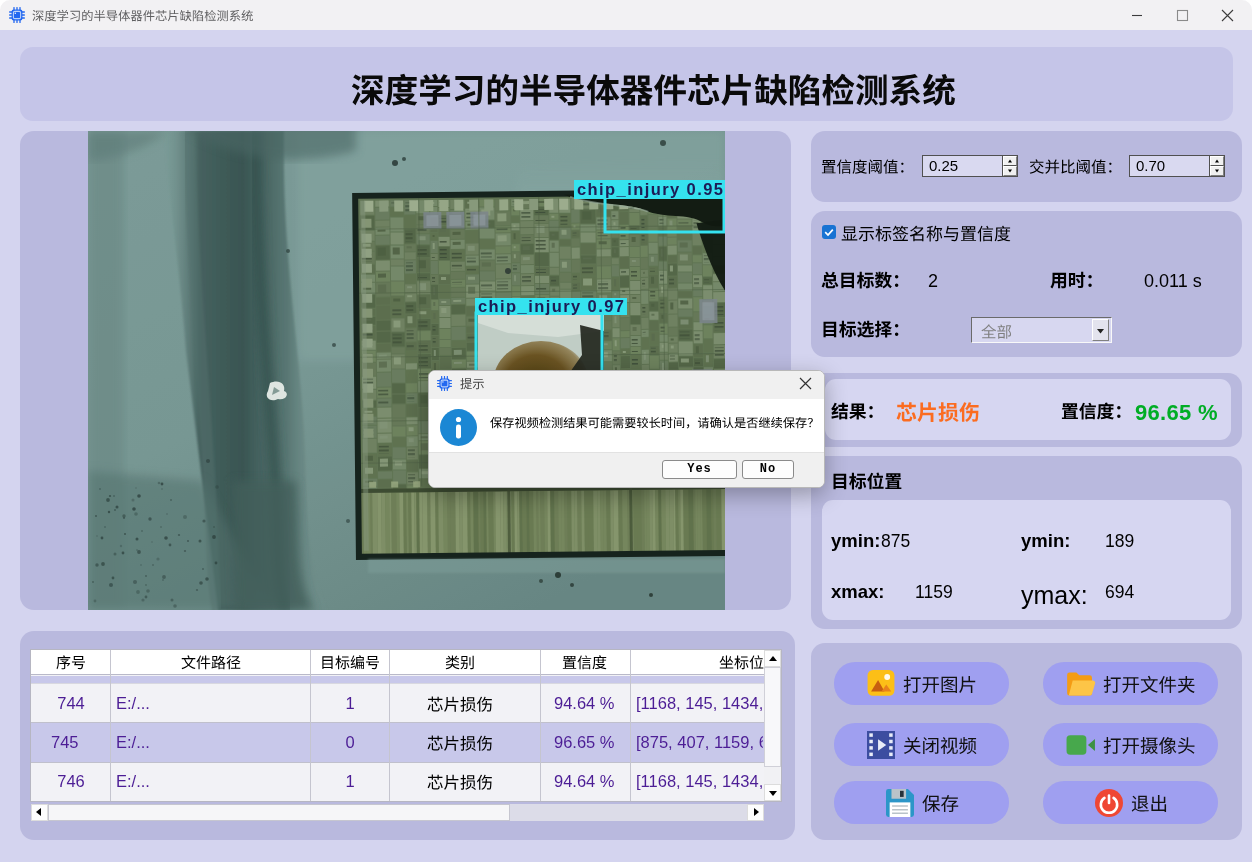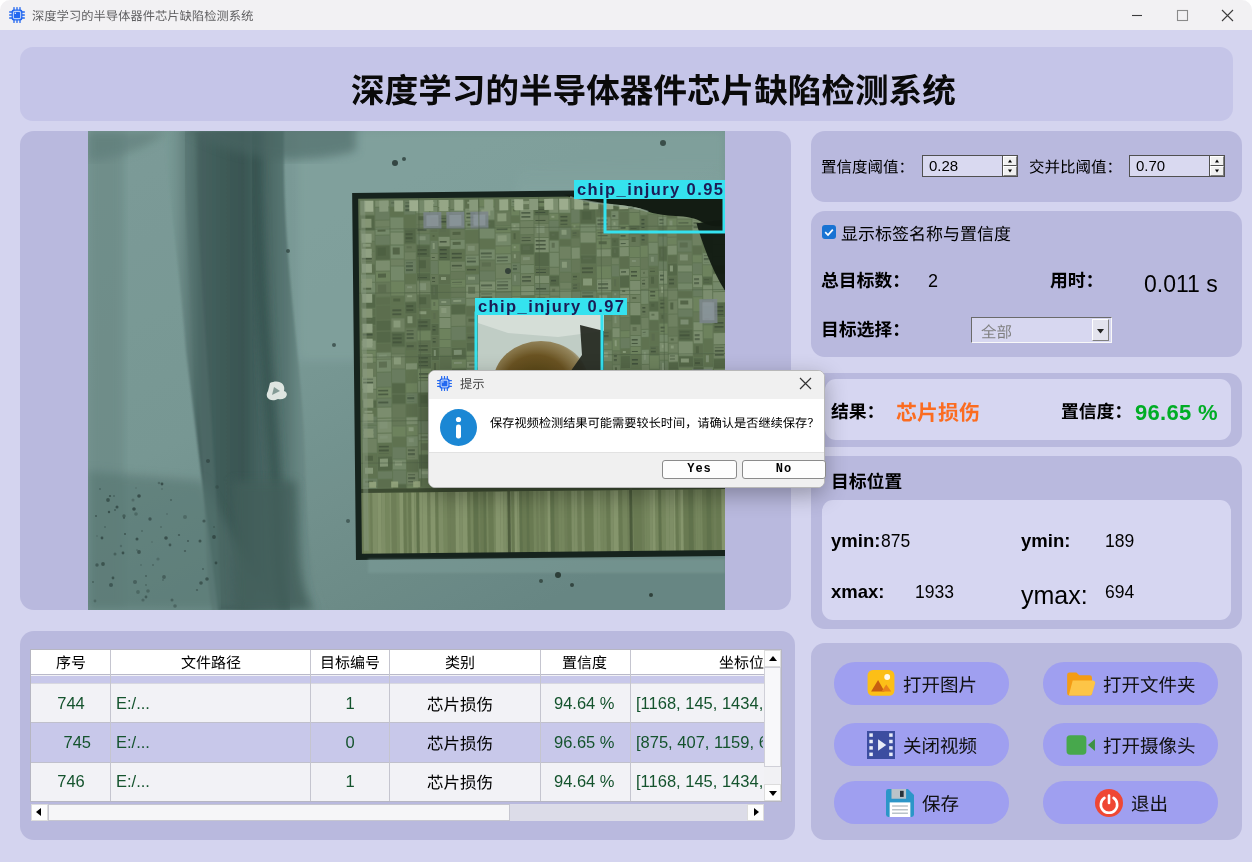--- a/index.html
+++ b/index.html
@@ -12,21 +12,21 @@
 .spin{position:absolute;width:96px;height:22px;background:#d9d9f0;border:1px solid #505050;display:flex}
 .sv{flex:1;font-size:15px;line-height:20px;padding-left:6px;color:#000}
 .sb{width:15px;display:flex;flex-direction:column;border-left:1px solid #505050}
 .sbu,.sbd{flex:1;background:#f0f0f0;border:1px solid #fff;border-right-color:#808080;border-bottom-color:#808080;position:relative}
 .sbu{border-bottom:1px solid #505050}
 .up,.dn{position:absolute;left:50%;top:50%;transform:translate(-50%,-50%);width:0;height:0;border-left:2.5px solid transparent;border-right:2.5px solid transparent}
 .up{border-bottom:3.5px solid #000}
 .dn{border-top:3.5px solid #000}
 .btn{position:absolute;width:175px;height:43px;background:#9f9ff0;border-radius:21px;display:flex;align-items:center;justify-content:center}
 .bic{width:30px;height:28px;margin-right:7px;flex:none}
-.cell{position:absolute;font-size:16.5px;color:#14532d}
+.cell{position:absolute;font-size:16.5px;color:#4c1d95}
 #dlg{position:absolute;left:428px;top:370px;width:397px;height:118px;background:#fff;border:1px solid #b8b8b8;border-radius:7px;box-shadow:0 7px 22px rgba(0,0,0,0.3);overflow:hidden}
 .dbtn{position:absolute;top:460px;width:75px;height:19px;background:#fdfdfd;border:1px solid #8a8a8a;border-radius:3px;
  font-family:"Liberation Mono",monospace;font-weight:bold;font-size:12px;letter-spacing:1px;text-align:center;line-height:17px;color:#000;z-index:5}
 </style></head><body>
 <div id="titlebar"></div>
 <svg class="abs" style="left:0;top:0" width="10" height="10">
     <path d="M0,0 H10 A10,10 0 0 0 0,10 Z" fill="#fff"></path>
   </svg>
 <svg class="abs" style="left:1242px;top:0" width="10" height="10">
     <path d="M0,0 H10 V10 A10,10 0 0 0 0,0 Z" fill="#fff"></path>
@@ -1676,21 +1676,21 @@
     <g transform="translate(0,15.5) scale(0.0155,-0.0155)" fill="#000">
       <use href="#R7F6E" x="0"></use>
       <use href="#R4FE1" x="1000"></use>
       <use href="#R5EA6" x="2000"></use>
       <use href="#R9608" x="3000"></use>
       <use href="#R503C" x="4000"></use>
       <use href="#RFF1A" x="5000"></use>
     </g>
   </svg>
 <div class="spin" style="left:922px;top:155px">
-    <div class="sv">0.28</div>
+    <div class="sv">0.25</div>
     <div class="sb">
       <div class="sbu">
         <span class="up"></span>
       </div>
       <div class="sbd">
         <span class="dn"></span>
       </div>
     </div>
   </div>
 <svg class="t" style="left:1029px;top:157px" width="1" height="1">
@@ -1743,21 +1743,21 @@
     </g>
   </svg>
 <div class="abs" style="left:928px;top:271px;font-size:18px">2</div>
 <svg class="t" style="left:1050px;top:269.2px" width="1" height="1">
     <g transform="translate(0,17.8) scale(0.0178,-0.0178)" fill="#000">
       <use href="#B7528" x="0"></use>
       <use href="#B65F6" x="1000"></use>
       <use href="#BFF1A" x="2000"></use>
     </g>
   </svg>
-<div class="abs" style="left:1144px;top:271px;font-size:23px">0.011 s</div>
+<div class="abs" style="left:1144px;top:271px;font-size:18px">0.011 s</div>
 <svg class="t" style="left:821px;top:318.2px" width="1" height="1">
     <g transform="translate(0,17.8) scale(0.0178,-0.0178)" fill="#000">
       <use href="#B76EE" x="0"></use>
       <use href="#B6807" x="1000"></use>
       <use href="#B9009" x="2000"></use>
       <use href="#B62E9" x="3000"></use>
       <use href="#BFF1A" x="4000"></use>
     </g>
   </svg>
 <div class="abs" style="left:971px;top:317px;width:141px;height:26px;background:#d7d7f0;border:1px solid #888;border-top-color:#6a6a6a;border-left-color:#6a6a6a;border-bottom-color:#f8f8f8;border-right-color:#f8f8f8"></div>
@@ -1805,21 +1805,21 @@
       <use href="#B4F4D" x="2000"></use>
       <use href="#B7F6E" x="3000"></use>
     </g>
   </svg>
 <div class="ibox" style="left:822px;top:500px;width:409px;height:120px"></div>
 <div class="abs" style="left:831px;top:530px;font-size:18.5px;font-weight:bold">ymin:</div>
 <div class="abs" style="left:881px;top:531px;font-size:17.5px">875</div>
 <div class="abs" style="left:1021px;top:530px;font-size:18.5px;font-weight:bold">ymin:</div>
 <div class="abs" style="left:1105px;top:531px;font-size:17.5px">189</div>
 <div class="abs" style="left:831px;top:581px;font-size:18.5px;font-weight:bold">xmax:</div>
-<div class="abs" style="left:915px;top:582px;font-size:17.5px">1933</div>
+<div class="abs" style="left:915px;top:582px;font-size:17.5px">1159</div>
 <div class="abs" style="left:1021px;top:581px;font-size:25px;font-weight:normal">ymax:</div>
 <div class="abs" style="left:1105px;top:582px;font-size:17.5px">694</div>
 <div class="panel" style="left:811px;top:643px;width:431px;height:197px"></div>
 <div class="btn" style="left:834px;top:662px"></div>
 <div class="abs" style="left:866px;top:670px;width:30px;height:28px"><svg class="bic" viewBox="0 0 24 24">
       <rect x="0.5" y="0" width="23" height="22" rx="4.5" fill="#fcbf17"></rect>
       <path d="M3.5,18.5 L9.5,8.5 L15,18.5 Z" fill="#c75f10"></path>
       <path d="M12.5,18.5 L16.5,12.5 L20.8,18.5 Z" fill="#e8821c"></path>
       <circle cx="17.3" cy="6" r="2.5" fill="#fffbef"></circle>
     </svg></div>
@@ -1978,21 +1978,21 @@
 <svg class="t" style="left:427px;top:693.5px" width="1" height="1">
     <g transform="translate(0,16.5) scale(0.0165,-0.0165)" fill="#000">
       <use href="#R82AF" x="0"></use>
       <use href="#R7247" x="1000"></use>
       <use href="#R635F" x="2000"></use>
       <use href="#R4F24" x="3000"></use>
     </g>
   </svg>
 <div class="cell" style="left:554px;top:694px">94.64 %</div>
 <div class="cell" style="left:636px;top:694px;width:127px;overflow:hidden;white-space:nowrap">[1168, 145, 1434, 2</div>
-<div class="cell" style="left:51px;top:733px;width:40px;text-align:right">745</div>
+<div class="cell" style="left:51px;top:733px;width:40px;text-align:left">745</div>
 <div class="cell" style="left:116px;top:733px">E:/...</div>
 <div class="cell" style="left:330px;top:733px;width:40px;text-align:center">0</div>
 <svg class="t" style="left:427px;top:732.5px" width="1" height="1">
     <g transform="translate(0,16.5) scale(0.0165,-0.0165)" fill="#000">
       <use href="#R82AF" x="0"></use>
       <use href="#R7247" x="1000"></use>
       <use href="#R635F" x="2000"></use>
       <use href="#R4F24" x="3000"></use>
     </g>
   </svg>
@@ -2084,21 +2084,21 @@
       <use href="#R662F" x="20000"></use>
       <use href="#R5426" x="21000"></use>
       <use href="#R7EE7" x="22000"></use>
       <use href="#R7EED" x="23000"></use>
       <use href="#R4FDD" x="24000"></use>
       <use href="#R5B58" x="25000"></use>
       <use href="#RFF1F" x="26000"></use>
     </g>
   </svg>
 <div class="dbtn" style="left:662px">Yes</div>
-<div class="dbtn" style="left:742px;width:84px">No</div>
+<div class="dbtn" style="left:742px;width:52px">No</div>
 <svg width="0" height="0" style="position:absolute">
     <defs>
       <path id="R4E0E" d="M57 238V166H681V238ZM261 818C236 680 195 491 164 380L227 379H243H807C784 150 758 45 721 15C708 4 694 3 669 3C640 3 562 4 484 11C499 -10 510 -41 512 -64C583 -68 655 -70 691 -68C734 -65 760 -59 786 -33C832 11 859 127 888 413C890 424 891 450 891 450H261C273 504 287 567 300 630H876V702H315L336 810Z"></path>
       <path id="R4E60" d="M231 563C321 501 439 410 496 354L549 411C489 466 370 553 282 612ZM103 134 130 59C284 112 511 190 717 263L703 333C485 258 247 178 103 134ZM119 767V696H812C806 232 797 50 765 15C755 2 744 -2 725 -1C698 -1 636 -1 566 4C580 -16 589 -47 590 -68C648 -72 713 -73 752 -69C789 -66 813 -55 836 -22C874 29 882 198 888 724C888 735 888 767 888 767Z"></path>
       <path id="R4EA4" d="M318 597C258 521 159 442 70 392C87 380 115 351 129 336C216 393 322 483 391 569ZM618 555C711 491 822 396 873 332L936 382C881 445 768 536 677 598ZM352 422 285 401C325 303 379 220 448 152C343 72 208 20 47 -14C61 -31 85 -64 93 -82C254 -42 393 16 503 102C609 16 744 -42 910 -74C920 -53 941 -22 958 -5C797 21 663 74 559 151C630 220 686 303 727 406L652 427C618 335 568 260 503 199C437 261 387 336 352 422ZM418 825C443 787 470 737 485 701H67V628H931V701H517L562 719C549 754 516 809 489 849Z"></path>
       <path id="R4EF6" d="M317 341V268H604V-80H679V268H953V341H679V562H909V635H679V828H604V635H470C483 680 494 728 504 775L432 790C409 659 367 530 309 447C327 438 359 420 373 409C400 451 425 504 446 562H604V341ZM268 836C214 685 126 535 32 437C45 420 67 381 75 363C107 397 137 437 167 480V-78H239V597C277 667 311 741 339 815Z"></path>
       <path id="R4F24" d="M268 838C211 686 118 536 20 439C33 422 55 382 63 364C96 399 129 439 160 482V-78H232V594C273 665 310 741 339 817ZM486 838C448 713 380 594 298 518C315 508 346 484 359 472C398 512 436 563 469 620H929V692H507C527 734 545 777 559 822ZM561 573C559 523 557 474 552 426H343V356H544C520 194 461 54 296 -27C313 -41 336 -66 346 -83C528 12 592 171 618 356H833C825 127 815 39 796 17C787 7 777 5 757 5C738 5 681 6 621 11C634 -8 643 -37 644 -58C701 -62 758 -62 788 -59C820 -57 840 -49 859 -27C888 7 897 109 906 392C907 403 907 426 907 426H627C631 474 634 523 636 573Z"></path>
       <path id="R4F4D" d="M369 658V585H914V658ZM435 509C465 370 495 185 503 80L577 102C567 204 536 384 503 525ZM570 828C589 778 609 712 617 669L692 691C682 734 660 797 641 847ZM326 34V-38H955V34H748C785 168 826 365 853 519L774 532C756 382 716 169 678 34ZM286 836C230 684 136 534 38 437C51 420 73 381 81 363C115 398 148 439 180 484V-78H255V601C294 669 329 742 357 815Z"></path>
       <path id="R4F53" d="M251 836C201 685 119 535 30 437C45 420 67 380 74 363C104 397 133 436 160 479V-78H232V605C266 673 296 745 321 816ZM416 175V106H581V-74H654V106H815V175H654V521C716 347 812 179 916 84C930 104 955 130 973 143C865 230 761 398 702 566H954V638H654V837H581V638H298V566H536C474 396 369 226 259 138C276 125 301 99 313 81C419 177 517 342 581 518V175Z"></path>
       <path id="R4FDD" d="M452 726H824V542H452ZM380 793V474H598V350H306V281H554C486 175 380 74 277 23C294 9 317 -18 329 -36C427 21 528 121 598 232V-80H673V235C740 125 836 20 928 -38C941 -19 964 7 981 22C884 74 782 175 718 281H954V350H673V474H899V793ZM277 837C219 686 123 537 23 441C36 424 58 384 65 367C102 404 138 448 173 496V-77H245V607C284 673 319 744 347 815Z"></path>

